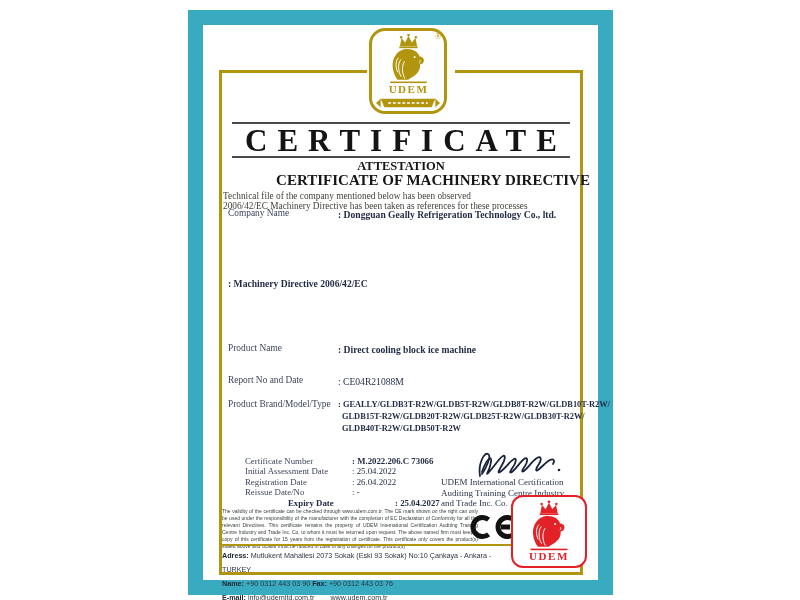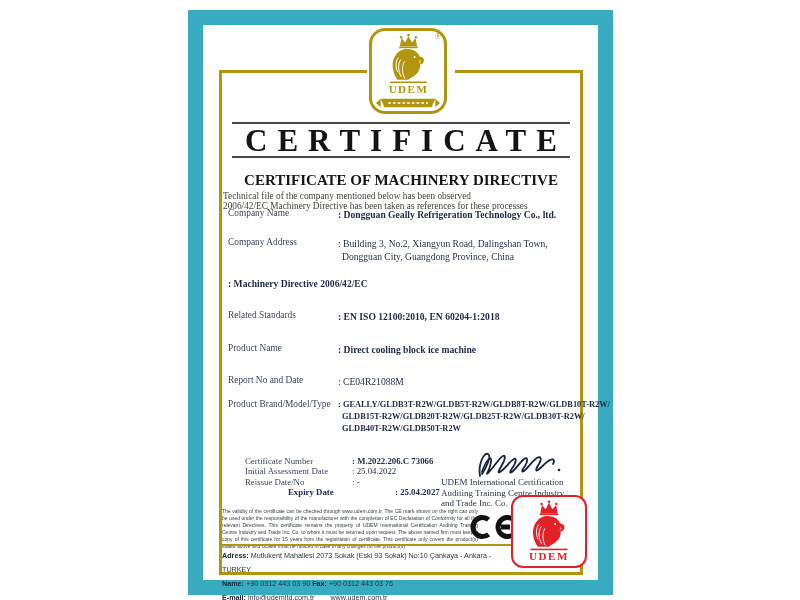--- a/index.html
+++ b/index.html
@@ -17,21 +17,21 @@
            display:flex;flex-direction:column;align-items:center;padding-top:2px;box-sizing:border-box;}
   .logobox .reg{position:absolute;top:1px;right:3px;font-size:8px;color:#b1950e;}
   svg text{font-family:"Liberation Serif",serif;}
 
   .rule{position:absolute;left:29px;width:338px;height:1.6px;background:#4a4a4a;}
   .title{position:absolute;left:20px;width:356px;top:98px;text-align:center;
          font-size:31px;font-weight:bold;color:#141414;letter-spacing:10px;text-indent:10px;}
   .att{position:absolute;left:20px;width:356px;top:134px;text-align:center;
        font-size:12.5px;font-weight:bold;color:#161616;}
   .subtitle{position:absolute;left:20px;width:356px;top:147px;text-align:center;
-       font-size:15px;font-weight:bold;color:#161616;}
+       font-size:15px;font-weight:bold;color:#161616;padding-left:32px;}
   .intro{position:absolute;left:20px;width:356px;text-align:left;font-size:9.3px;color:#41453c;}
 
   .row{position:absolute;left:25px;width:340px;display:flex;}
   .lbl{width:110px;flex:none;font-size:9.4px;color:#3c455c;}
   .val{font-size:9.6px;color:#1f2a44;font-weight:bold;}
   .val span{display:block;white-space:nowrap;line-height:13px;}
   .val span + span{padding-left:4px;}
   .row.plain .val{font-weight:normal;}
   .row.small .val{font-size:8.4px;}
   .row.small .val span{line-height:11.8px;}
@@ -104,51 +104,39 @@
           <path d="M6 1.5 L1 6 L6 10.5 Z" fill="currentColor"></path>
           <path d="M64 1.5 L69 6 L64 10.5 Z" fill="currentColor"></path>
           <line x1="14" y1="6" x2="56" y2="6" stroke="#fff" stroke-width="1.8" stroke-dasharray="3 2"></line>
         </svg>
       </div>
 
       <div class="rule" style="top:97px"></div>
       <div class="title">CERTIFICATE</div>
       <div class="rule" style="top:131px"></div>
 
+      <div class="att">ATTESTATION</div>
       <div class="subtitle">CERTIFICATE OF MACHINERY DIRECTIVE</div>
       <div class="intro" style="top:166px">Technical file of the company mentioned below has been observed</div>
       <div class="intro" style="top:176px">2006/42/EC Machinery Directive has been taken as references for these processes</div>
 
       <div class="row" style="top:183px">
         <div class="lbl">Company Name</div>
         <div class="val">
             <span>: Dongguan Geally Refrigeration Technology Co., ltd.</span>
           </div>
       </div>
 
-      <div class="row plain" style="top:212px">
-        <div class="lbl">Company Address</div>
-        <div class="val">
-          <span>: Building 3, No.2, Xiangyun Road, Dalingshan Town,</span>
-          <span>Dongguan City, Guangdong Province, China</span>
-        </div>
-      </div>
 
       <div class="row" style="top:252px">
         <div class="val">
             <span>: Machinery Directive 2006/42/EC</span>
           </div>
       </div>
 
-      <div class="row" style="top:285px">
-        <div class="lbl">Related Standards</div>
-        <div class="val">
-            <span>: EN ISO 12100:2010, EN 60204-1:2018</span>
-          </div>
-      </div>
 
       <div class="row" style="top:318px">
         <div class="lbl">Product Name</div>
         <div class="val">
             <span>: Direct cooling block ice machine</span>
           </div>
       </div>
 
       <div class="row plain" style="top:350px">
         <div class="lbl">Report No and Date</div>
@@ -167,20 +155,24 @@
       </div>
 
       <div class="certblk">
         <div class="crow">
           <div class="clbl">Certificate Number</div>
           <div class="cval">: M.2022.206.C 73066</div>
         </div>
         <div class="crow">
           <div class="clbl">Initial Assessment Date</div>
           <div class="cval" style="font-weight:normal">: 25.04.2022</div>
+        </div>
+        <div class="crow">
+          <div class="clbl">Registration Date</div>
+          <div class="cval" style="font-weight:normal">: 26.04.2022</div>
         </div>
         <div class="crow">
           <div class="clbl">Reissue Date/No</div>
           <div class="cval" style="font-weight:normal">: -</div>
         </div>
         <div class="crow strong">
           <div class="clbl">Expiry Date</div>
           <div class="cval">: 25.04.2027</div>
         </div>
       </div>

